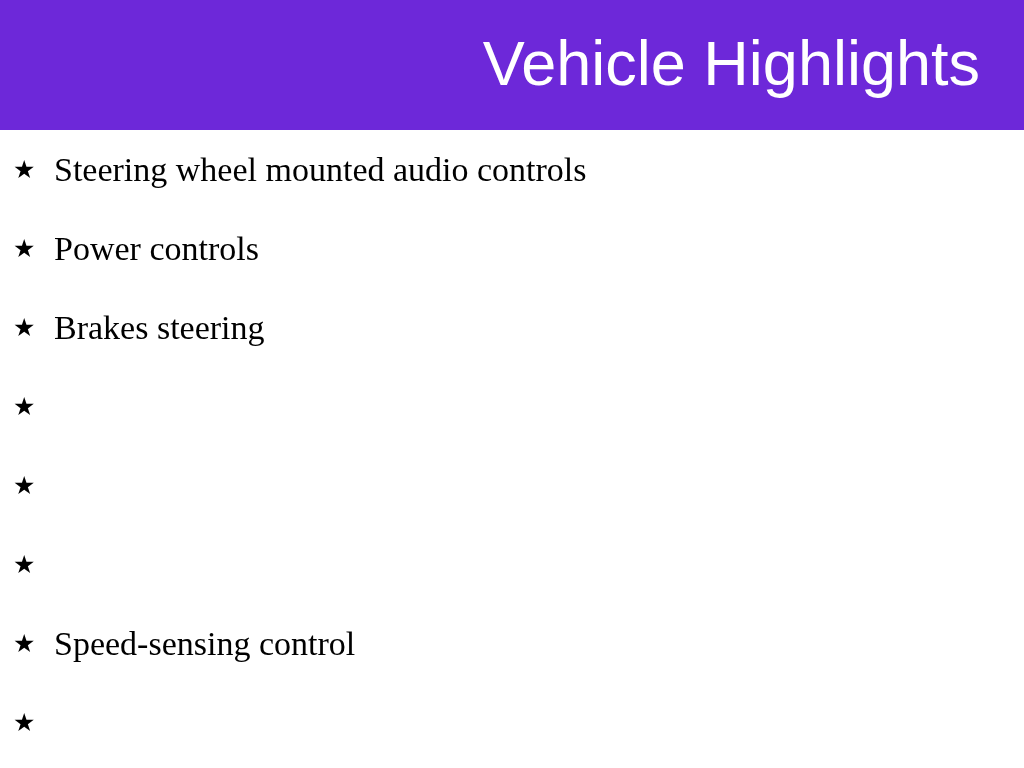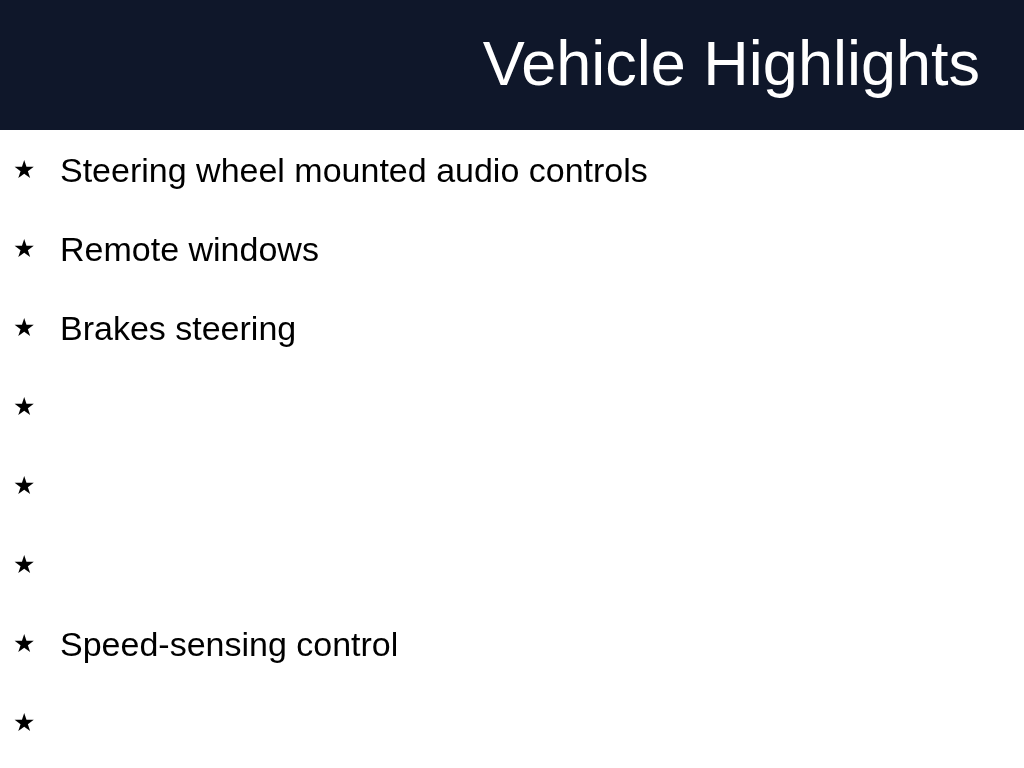--- a/index.html
+++ b/index.html
@@ -22,21 +22,21 @@
     background: #ffffff;
   }
 
   
   .title-banner {
     position: absolute;
     left: 0;
     top: 0;
     width: 1024px;
     height: 130px;
-    background: #0f172a;
+    background: #6d28d9;
     box-sizing: border-box;
     display: flex;
     align-items: center;
     justify-content: flex-end;
     padding-right: 44px;
   }
 
   .slide-title {
     color: #ffffff;
     font-family: "Liberation Sans", sans-serif;
@@ -81,23 +81,23 @@
     font-size: 25px;
     line-height: 24px;
     text-align: left;
     font-family: "DejaVu Sans", sans-serif;
     position: relative;
     top: 0px;
   }
 
   .item-text {
     flex: 0 1 auto;
-    margin-left: 28px;
+    margin-left: 22px;
     color: #000000;
-    font-family: Liberation Sans, sans-serif;
+    font-family: Liberation Serif, serif;
     font-size: 34px;
     line-height: 38px;
     font-weight: normal;
     white-space: nowrap;
   }
 </style>
 </head>
 <body>
 
 <div class="slide">
@@ -108,21 +108,21 @@
 
   <ul class="highlights-list">
 
     <li class="highlight-item">
       <span class="bullet-star">★</span>
       <span class="item-text">Steering wheel mounted audio controls</span>
     </li>
 
     <li class="highlight-item">
       <span class="bullet-star">★</span>
-      <span class="item-text">Remote windows</span>
+      <span class="item-text">Power controls</span>
     </li>
 
     <li class="highlight-item">
       <span class="bullet-star">★</span>
       <span class="item-text">Brakes steering</span>
     </li>
 
     <li class="highlight-item">
       <span class="bullet-star">★</span>
     </li>

